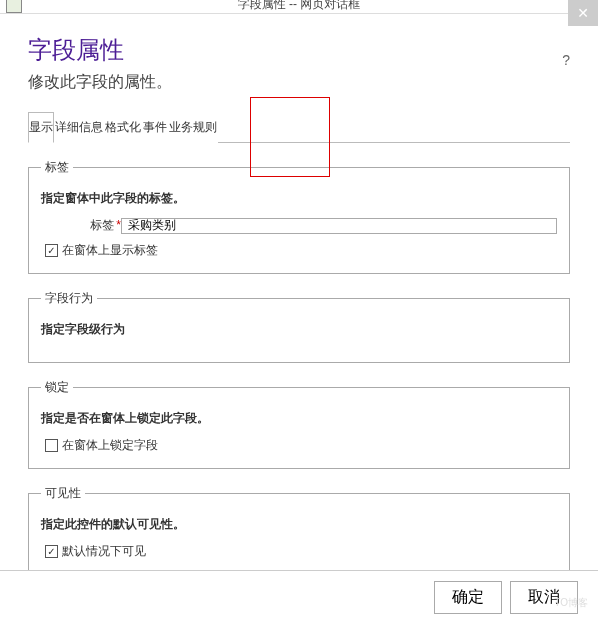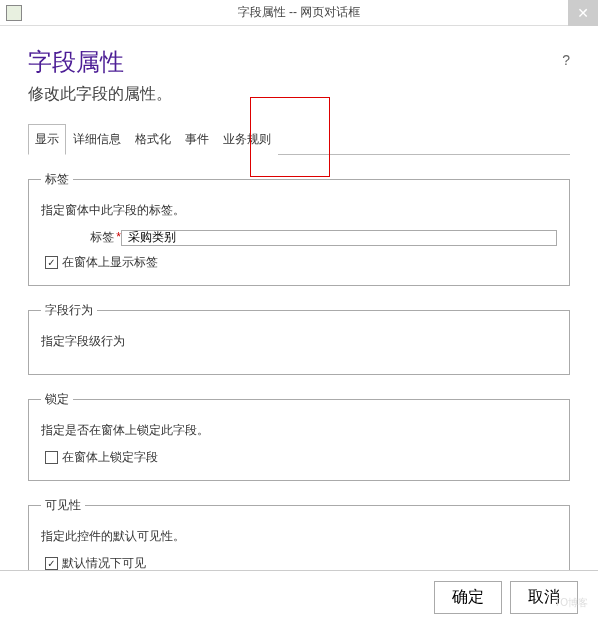--- a/index.html
+++ b/index.html
@@ -1,31 +1,31 @@
 <!DOCTYPE html>
 <html><head>
 <meta charset="utf-8">
 <style>
 * { box-sizing: border-box; margin: 0; padding: 0; }
 body { font-family: "Microsoft YaHei", "Segoe UI", sans-serif; font-size: 12px; color: #333; background: #fff; width: 598px; height: 624px; position: relative; }
-.titlebar { height: 26px; background: #fff; border-bottom: 1px solid #ddd; display: flex; align-items: center; position: relative; }
+.titlebar { height: 14px; background: #fff; border-bottom: 1px solid #ddd; display: flex; align-items: flex-end; position: relative; }
 .titlebar-icon { width: 16px; height: 16px; margin-left: 6px; background: #e8f0e0; border: 1px solid #888; display: inline-block; }
 .titlebar-text { position: absolute; left: 0; right: 0; text-align: center; color: #444; }
 .close-btn { position: absolute; right: 0; top: 0; width: 30px; height: 26px; background: #ccc; color: #fff; display: flex; align-items: center; justify-content: center; font-size: 14px; cursor: pointer; }
 .content { padding: 20px 28px 10px 28px; }
 .heading { font-size: 24px; font-weight: 300; color: #4c1d95; margin-bottom: 6px; }
 .subheading { font-size: 16px; color: #444; margin-bottom: 18px; }
 .help-icon { position: absolute; right: 28px; top: 52px; font-size: 14px; color: #666; cursor: pointer; }
 .tabs { display: flex; border-bottom: 1px solid #bbb; position: relative; }
-.tab { padding: 6px 6px; border: 1px solid transparent; border-bottom: none; cursor: pointer; position: relative; top: 1px; background: #fff; }
+.tab { padding: 6px 0; border: 1px solid transparent; border-bottom: none; cursor: pointer; position: relative; top: 1px; background: #fff; }
 .tab.active { border-color: #bbb; border-bottom: 1px solid #fff; }
 .highlight-box { position: absolute; border: 1px solid #d00; width: 80px; height: 80px; left: 250px; top: 97px; pointer-events: none; }
 fieldset { border: 1px solid #aaa; margin-top: 16px; padding: 10px 12px 14px 12px; }
 legend { padding: 0 4px; font-size: 12px; }
-.desc { margin: 4px 0 10px 0; color: #333; }
+.desc { margin: 4px 0 10px 0; color: #333; font-weight: bold; }
 .row { display: flex; align-items: center; margin-bottom: 8px; }
 .row label { width: 80px; text-align: right; }
 .req { color: #c00; margin-left: 2px; }
 .text-input { flex: 1; border: 1px solid #aaa; padding: 3px 6px; font-size: 12px; height: 16px; background: #fff; }
 .chk-row { display: flex; align-items: center; gap: 4px; margin-left: 4px; }
 .chk { width: 13px; height: 13px; border: 1px solid #555; display: inline-flex; align-items: center; justify-content: center; font-size: 10px; line-height: 1; cursor: pointer; }
 .footer { position: absolute; bottom: 0; left: 0; right: 0; border-top: 1px solid #ccc; padding: 10px 20px; display: flex; justify-content: flex-end; gap: 8px; background: #fff; }
 .btn { min-width: 68px; padding: 5px 16px; border: 1px solid #aaa; background: #fff; cursor: pointer; font-size: 16px; }
 .watermark { position: absolute; right: 10px; bottom: 14px; color: #ddd; font-size: 10px; pointer-events: none; }
 </style>

